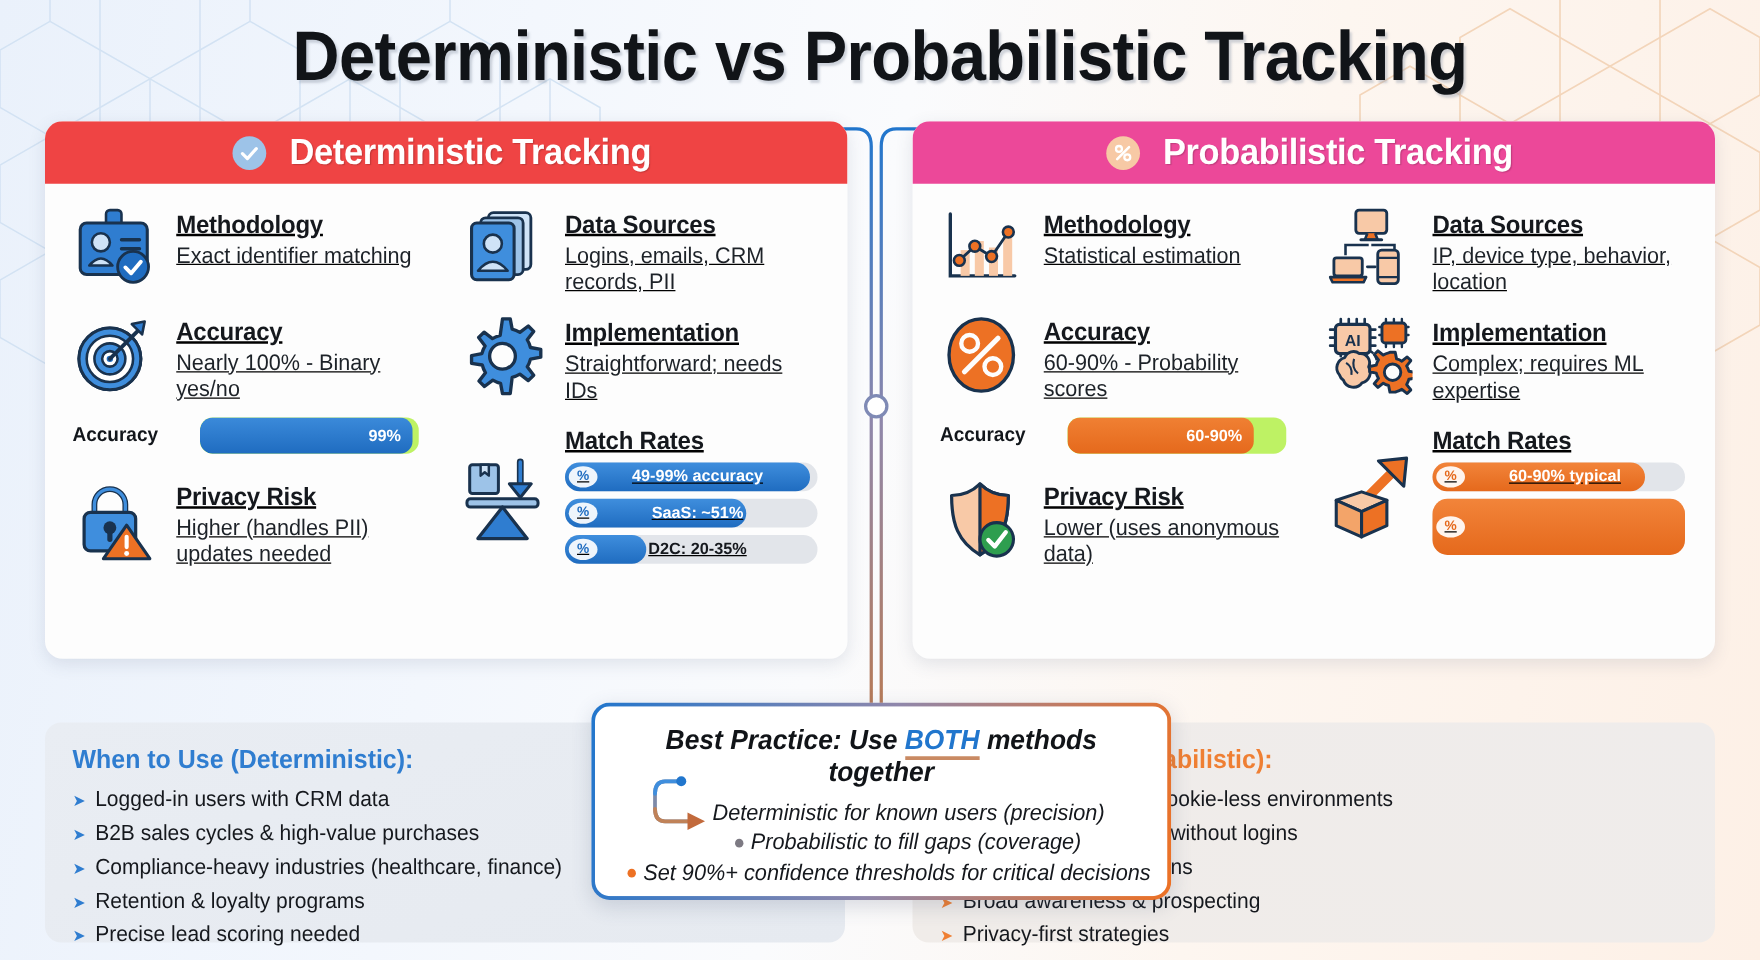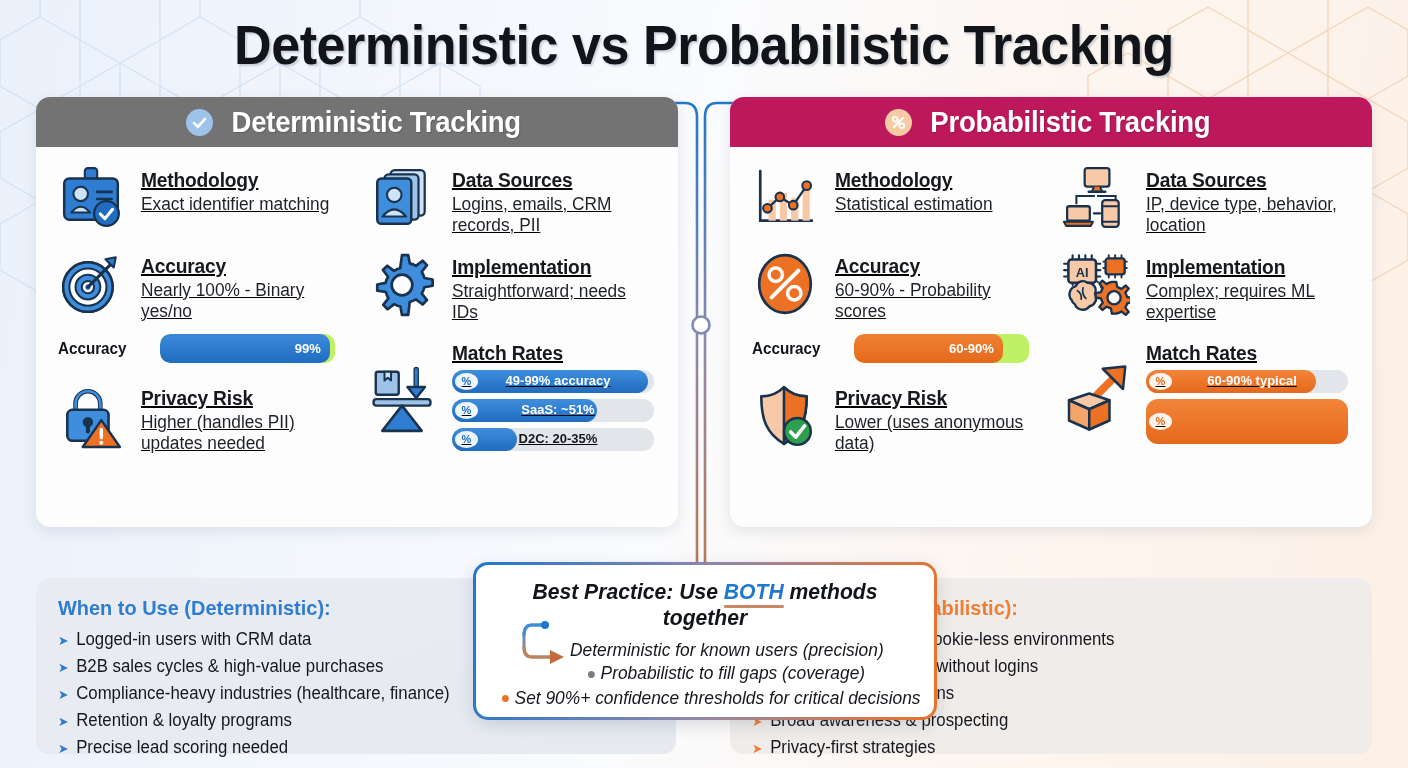--- a/index.html
+++ b/index.html
@@ -33,22 +33,22 @@
     overflow: hidden;
     z-index: 4;
   }
   .panel.left  { left: 36px;  width: 642px; }
   .panel.right { left: 730px; width: 642px; }
 
   .panel-head {
     height: 50px; display: flex; align-items: center; justify-content: center;
     gap: 11px; color: #ffffff;
   }
-  .panel.left  .panel-head { background: #737373; gap: 11px; }
-  .panel.right .panel-head { background: #be185d; }
+  .panel.left  .panel-head { background: #ef4444; gap: 11px; }
+  .panel.right .panel-head { background: #ec4899; }
   .panel-head .htitle {
     font-size: 29px; font-weight: bold; letter-spacing: -0.3px;
     font-family: "Liberation Sans Narrow", "Liberation Sans", sans-serif;
     transform: scaleX(0.95);
     text-shadow: 1px 1px 1px rgba(0,0,0,0.18);
   }
   .badge-ico {
     width: 27px; height: 27px; border-radius: 50%;
     display: flex; align-items: center; justify-content: center;
     flex: 0 0 auto;

